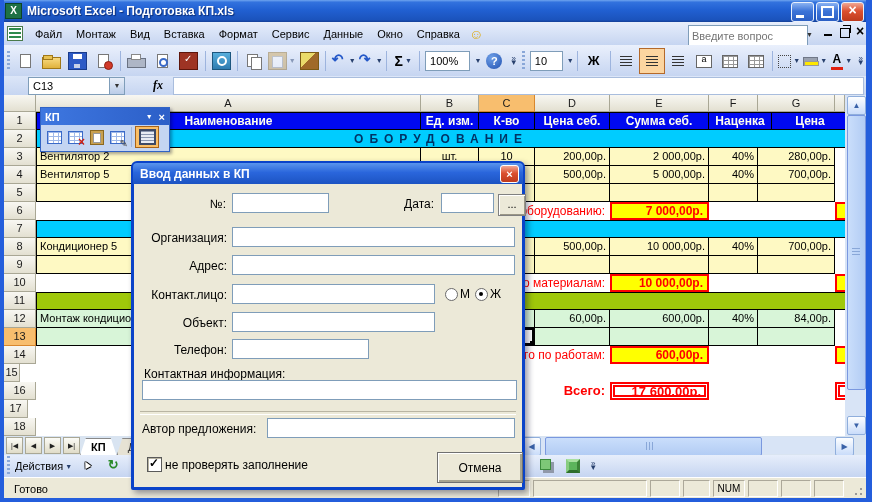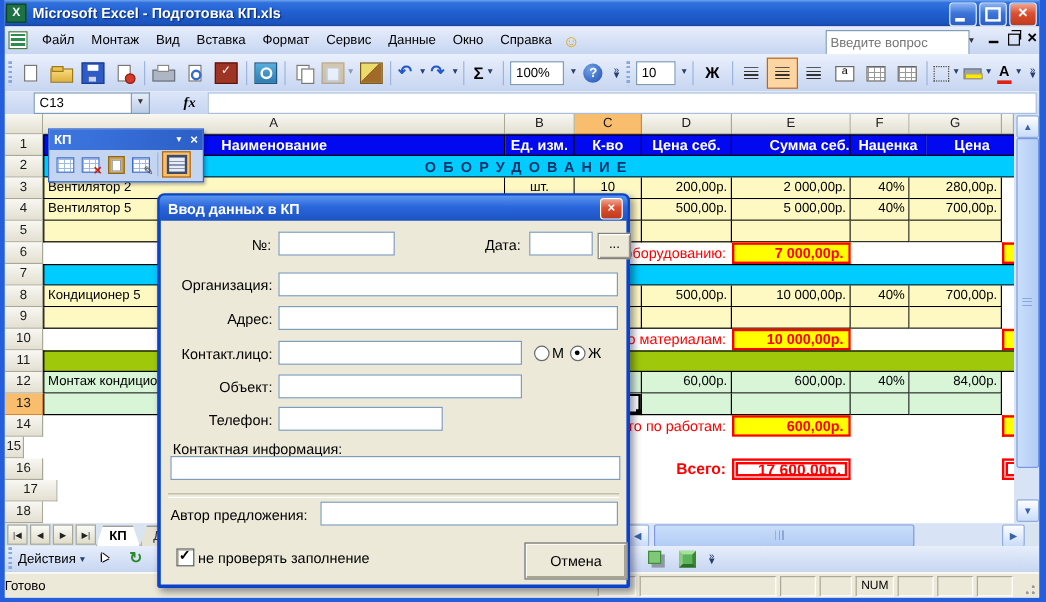--- a/index.html
+++ b/index.html
@@ -359,21 +359,21 @@
         <div class="cell gh" style="width: 49px;">F</div>
         <div class="cell gh" style="width: 77px;">G</div>
         <div class="cell gh" style="width: 10px;"></div>
       </div>
       <div class="grow">
         <div class="cell gh" style="width: 32px;">1</div>
         <div class="cell hc bl" style="width: 385px;">Наименование</div>
         <div class="cell hc" style="width: 58px;">Ед. изм.</div>
         <div class="cell hc" style="width: 56px;">К-во</div>
         <div class="cell hc" style="width: 75px;">Цена себ.</div>
-        <div class="cell hc" style="width: 99px; text-align: right;">Сумма себ.</div>
+        <div class="cell hc" style="width: 99px;">Сумма себ.</div>
         <div class="cell hc" style="width: 63px;">Наценка</div>
         <div class="cell hc" style="width: 77px;">Цена</div>
         <div class="cell plain" style="width: 10px;"></div>
       </div>
       <div class="grow">
         <div class="cell gh" style="width: 32px;">2</div>
         <div class="cell band band-cyan bl" style="width: 809px;">ОБОРУДОВАНИЕ</div>
       </div>
       <div class="grow">
         <div class="cell gh" style="width: 32px;">3</div>
@@ -486,21 +486,21 @@
         <div class="cell plain" style="width: 809px;"></div>
       </div>
       <div class="grow">
         <div class="cell gh" style="width: 32px;">16</div>
         <div class="cell glabel" style="width: 574px;">Всего:</div>
         <div class="cell gval" style="width: 99px;">17 600,00р.</div>
         <div class="cell plain" style="width: 126px;"></div>
         <div class="cell gsliver" style="width: 10px;"></div>
       </div>
       <div class="grow">
-        <div class="cell gh" style="width: 44px;">17</div>
+        <div class="cell gh" style="width: 24px;">17</div>
         <div class="cell plain" style="width: 809px;"></div>
       </div>
       <div class="grow">
         <div class="cell gh" style="width: 32px;">18</div>
         <div class="cell plain" style="width: 809px;"></div>
       </div>
     </div>
 
   <div class="vscroll">
     <div class="sbtn" style="top:1px">▲</div>
@@ -554,21 +554,21 @@
     <div class="tbtn">
         <span class="i i-3d"></span>
       </div>
     <div class="chevron">
         <span>»</span>
         <span>▼</span>
       </div>
   </div>
 
   <div class="statusbar">
-    <span style="margin-left:0">Готово</span>
+    <span style="margin-left:10px">Готово</span>
     <div style="flex:1"></div>
     <div class="spanel" style="width:30px"></div>
     <div class="spanel" style="width:112px"></div>
     <div class="spanel" style="width:28px"></div>
     <div class="spanel" style="width:25px"></div>
     <div class="spanel" style="width:30px">
         <span>NUM</span>
       </div>
     <div class="spanel" style="width:28px"></div>
     <div class="spanel" style="width:28px"></div>

